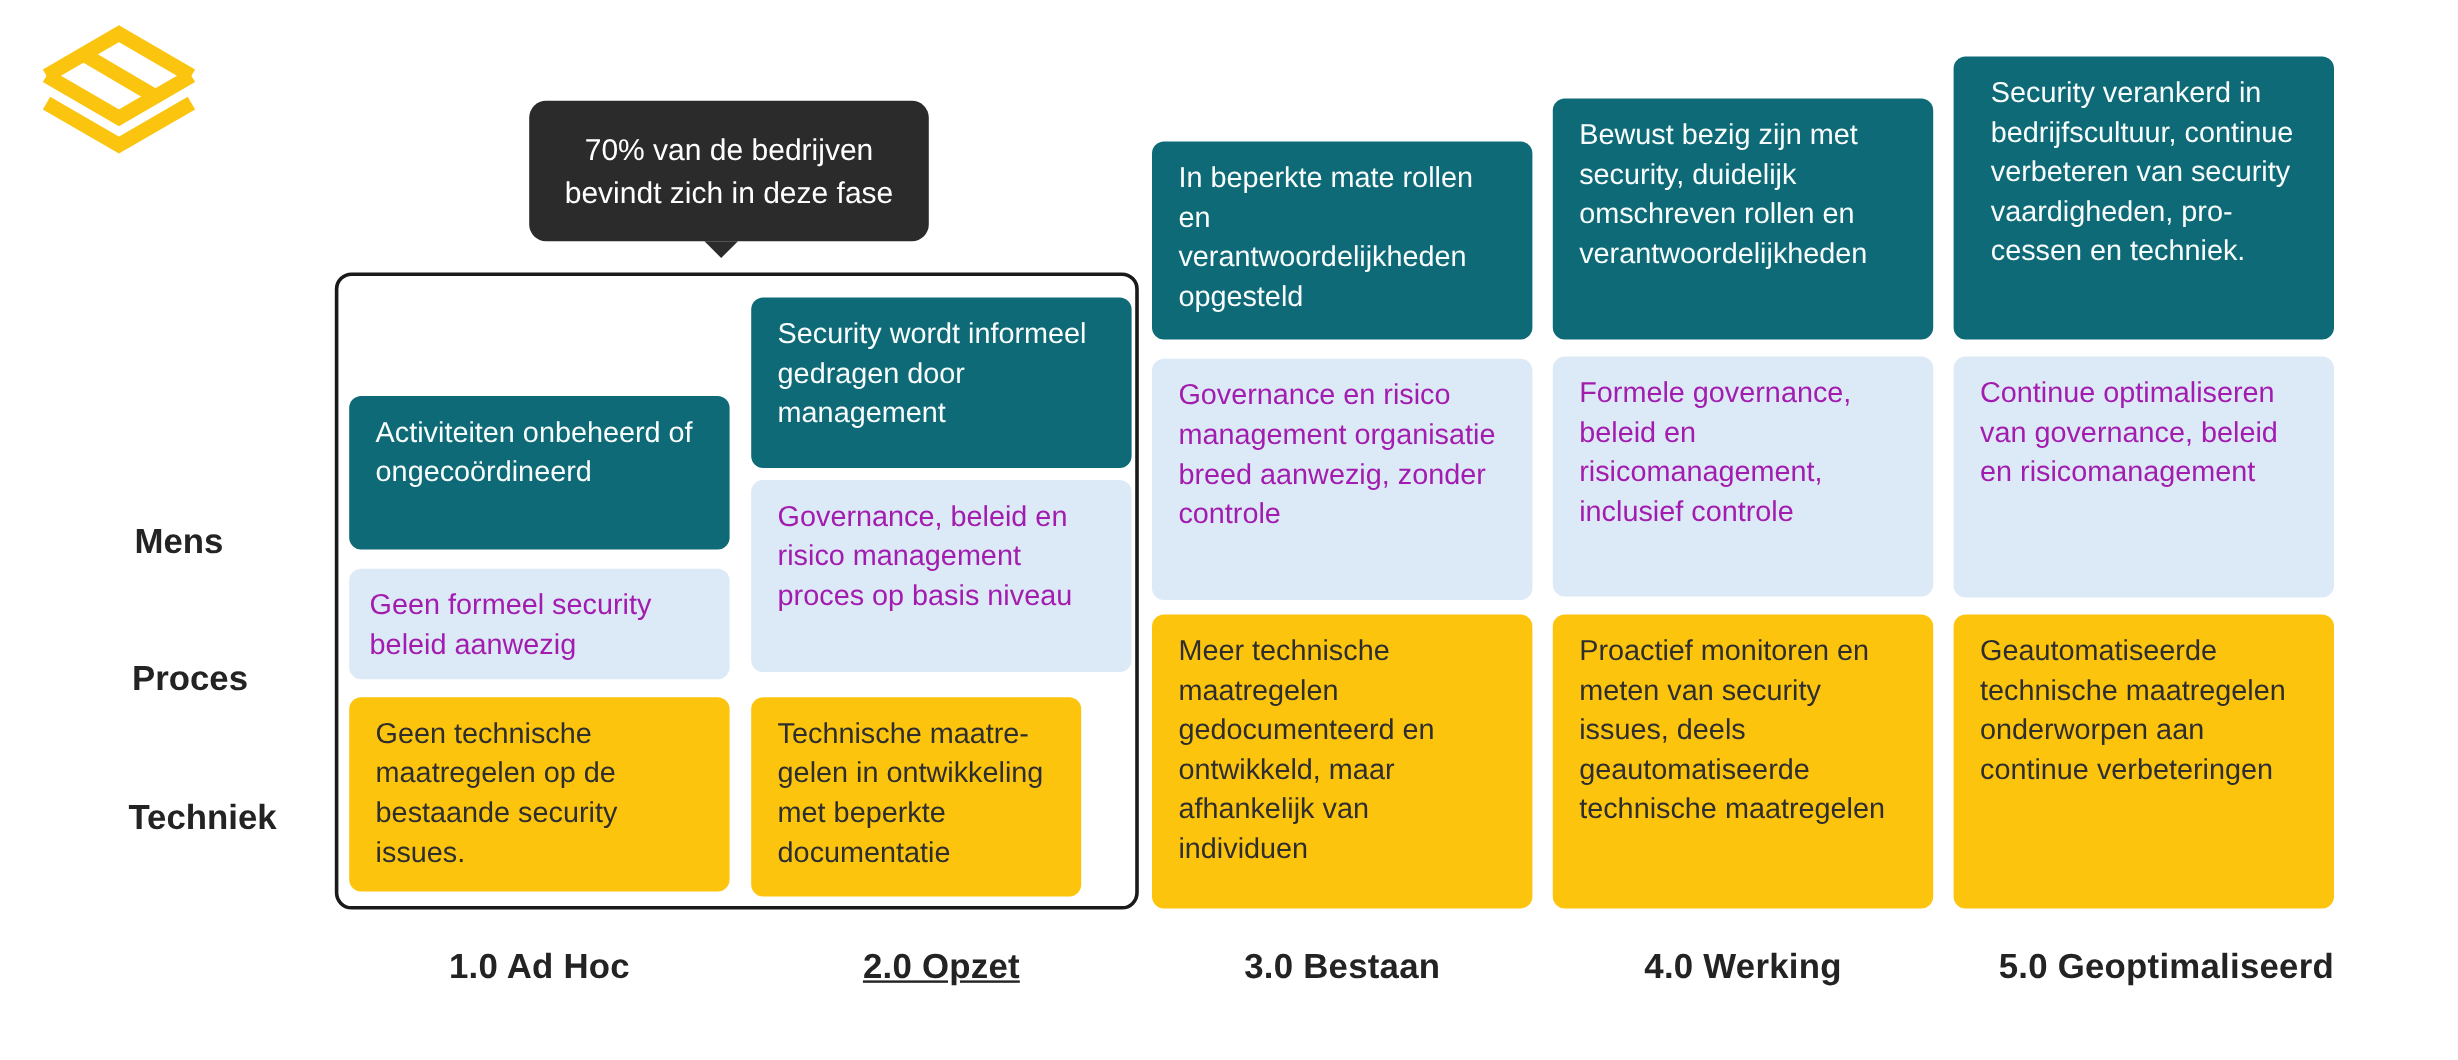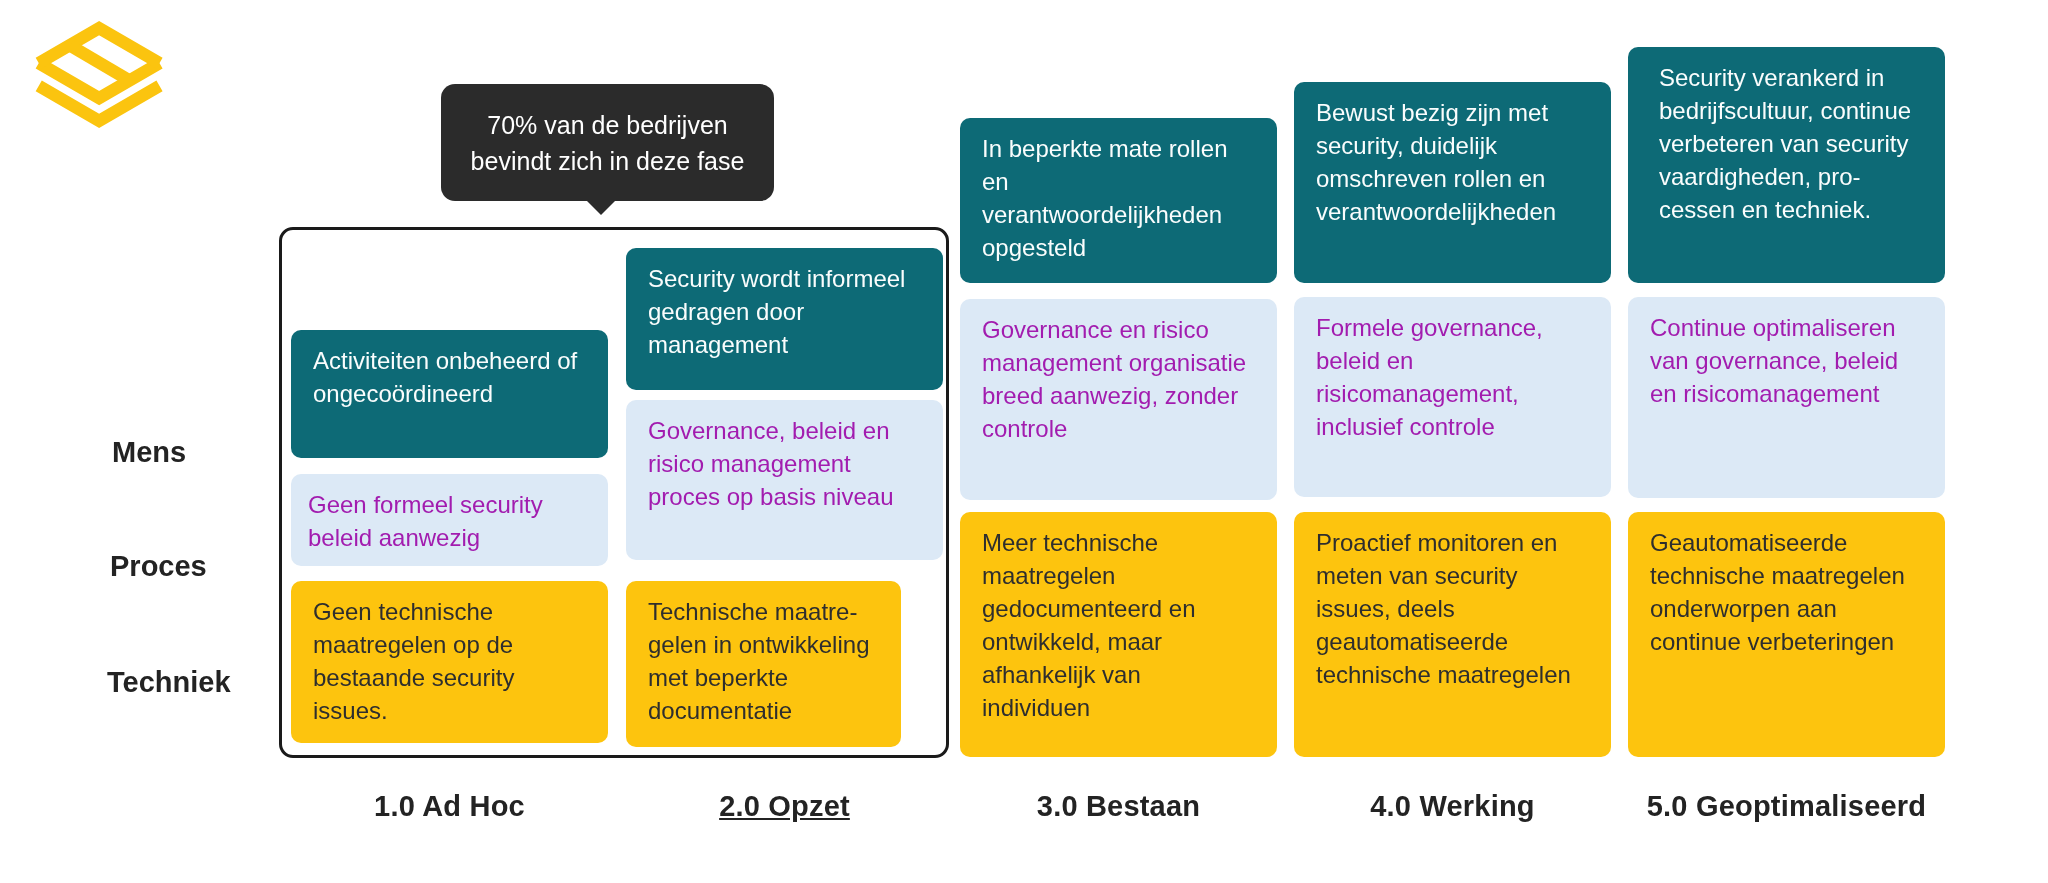--- a/index.html
+++ b/index.html
@@ -79,15 +79,15 @@
   <div class="phase-label" style="left:960px;width:317px;">3.0 Bestaan</div>
 
   <div class="cell teal" style="left:1294px;top:82px;width:317px;height:201px;">Bewust bezig zijn met security, duidelijk omschreven rollen en verantwoordelijkheden</div>
   <div class="cell blue" style="left:1294px;top:297px;width:317px;height:200px;">Formele governance, beleid en risicomanagement, inclusief controle</div>
   <div class="cell yellow" style="left:1294px;top:512px;width:317px;height:245px;">Proactief monitoren en meten van security issues, deels geautomatiseerde technische maatregelen</div>
   <div class="phase-label" style="left:1294px;width:317px;">4.0 Werking</div>
 
   <div class="cell teal" style="left:1628px;top:47px;width:317px;height:236px;padding-left:31px;">Security verankerd in bedrijfscultuur, continue verbeteren van security vaardigheden, pro­cessen en techniek.</div>
   <div class="cell blue" style="left:1628px;top:297px;width:317px;height:201px;">Continue optimaliseren van governance, beleid en risicomanagement</div>
   <div class="cell yellow" style="left:1628px;top:512px;width:317px;height:245px;">Geautomatiseerde technische maatregelen onderworpen aan continue verbeteringen</div>
-  <div class="phase-label" style="left:1628px;width:317px;">5.0 Geoptimaliseerd</div>
+  <div class="phase-label" style="left:1628px;width:317px;text-align:right;">5.0 Geoptimaliseerd</div>
 
 </div>
 
 </body></html>

